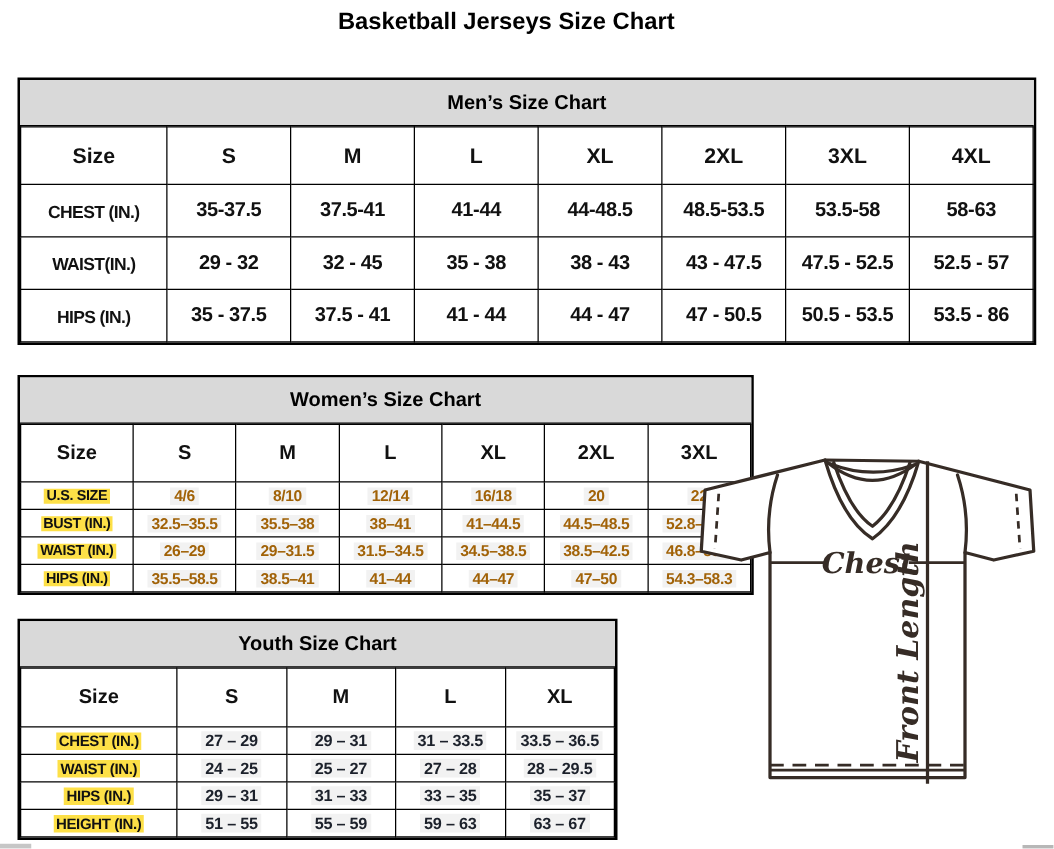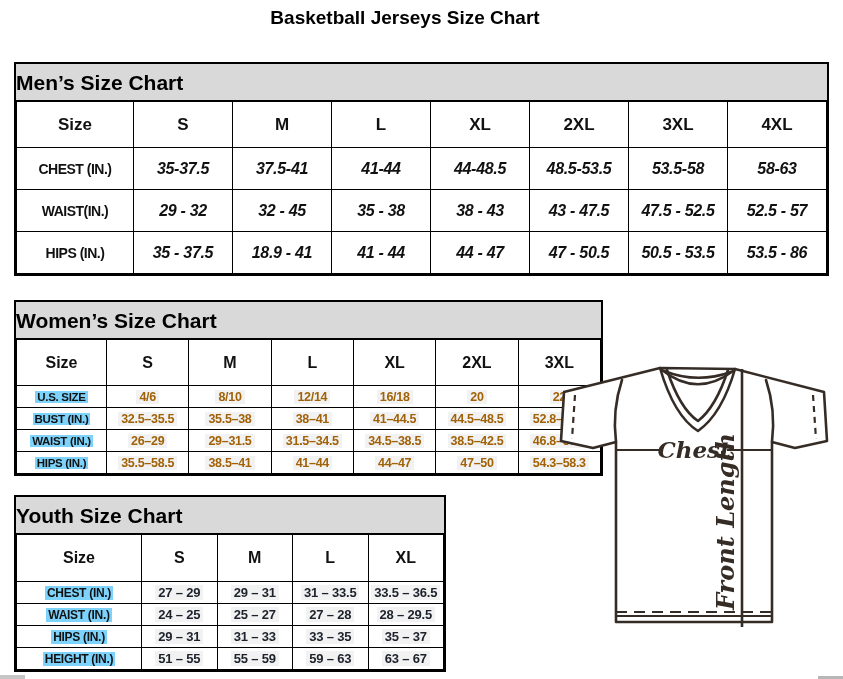--- a/index.html
+++ b/index.html
@@ -23,23 +23,23 @@
     letter-spacing: 0px;
   }
   .tablewrap {
     position: absolute;
     border: 2px solid #000000;
     background: #ffffff;
   }
   .tbltitle {
     background: #d9d9d9;
     border-bottom: 1px solid #000000;
-    text-align: left;
+    text-align: center;
     font-weight: bold;
-    font-size: 21px;
+    font-size: 16px;
     color: #000000;
     height: 37px;
     line-height: 37px;
   }
   table {
     border-collapse: collapse;
     table-layout: fixed;
     width: 100%;
   }
   th, td {
@@ -49,36 +49,36 @@
     font-weight: bold;
     color: #111111;
     overflow: hidden;
     white-space: nowrap;
   }
   
   .mens thead tr { height: 46px; }
   .mens tbody tr { height: 42px; }
   .mens th { font-size: 17px; }
   .mens td.rowlabel { font-size: 14px; letter-spacing: -0.5px; }
-  .mens td.val { font-size: 16px; letter-spacing: -0.3px; font-style: italic; }
+  .mens td.val { font-size: 16px; letter-spacing: -0.3px; }
   
   .womens thead tr { height: 46px; }
   .womens tbody tr { height: 22px; }
   .womens th { font-size: 16px; }
   .womens td.rowlabel { font-size: 11.5px; letter-spacing: -0.3px; }
   .womens td.val { font-size: 12.5px; letter-spacing: -0.3px; color: #a16207; }
   
   .youth thead tr { height: 47px; }
   .youth tbody tr { height: 22px; }
   .youth th { font-size: 16px; }
   .youth td.rowlabel { font-size: 12px; letter-spacing: -0.3px; }
   .youth td.val { font-size: 13px; letter-spacing: -0.2px; color: #1c212b; }
   
   .hl { background: #f2f2f2; padding: 0 3px; }
-  .womens td.rowlabel .hl, .youth td.rowlabel .hl { background: #7dd3fc; padding: 0 2px; }
+  .womens td.rowlabel .hl, .youth td.rowlabel .hl { background: #fde047; padding: 0 2px; }
   .mens .hl { background: transparent; padding: 0; }
   
   .jersey {
     position: absolute;
     left: 553px; top: 338px;
     width: 284px; height: 335px;
   }
   .scroll-frag {
     position: absolute;
     background: #c6c6c6;
@@ -135,21 +135,21 @@
             <td class="val"><span class="hl">32 - 45</span></td>
             <td class="val"><span class="hl">35 - 38</span></td>
             <td class="val"><span class="hl">38 - 43</span></td>
             <td class="val"><span class="hl">43 - 47.5</span></td>
             <td class="val"><span class="hl">47.5 - 52.5</span></td>
             <td class="val"><span class="hl">52.5 - 57</span></td>
           </tr>
           <tr>
             <td class="rowlabel"><span class="hl">HIPS (IN.)</span></td>
             <td class="val"><span class="hl">35 - 37.5</span></td>
-            <td class="val"><span class="hl">18.9 - 41</span></td>
+            <td class="val"><span class="hl">37.5 - 41</span></td>
             <td class="val"><span class="hl">41 - 44</span></td>
             <td class="val"><span class="hl">44 - 47</span></td>
             <td class="val"><span class="hl">47 - 50.5</span></td>
             <td class="val"><span class="hl">50.5 - 53.5</span></td>
             <td class="val"><span class="hl">53.5 - 86</span></td>
           </tr>
         </tbody>
     </table>
   </div>
 
@@ -210,21 +210,21 @@
             <td class="val"><span class="hl">38.5–41</span></td>
             <td class="val"><span class="hl">41–44</span></td>
             <td class="val"><span class="hl">44–47</span></td>
             <td class="val"><span class="hl">47–50</span></td>
             <td class="val"><span class="hl">54.3–58.3</span></td>
           </tr>
         </tbody>
     </table>
   </div>
 
-  <div class="tablewrap youth" style="left:14px; top:495px; width:432px;">
+  <div class="tablewrap youth" style="left:14px; top:495px; width:480px;">
     <div class="tbltitle">Youth Size Chart</div>
     <table>
       <colgroup>
         <col style="width:125px">
         <col>
           <col>
           <col>
           <col>
       </colgroup>
       <thead>

